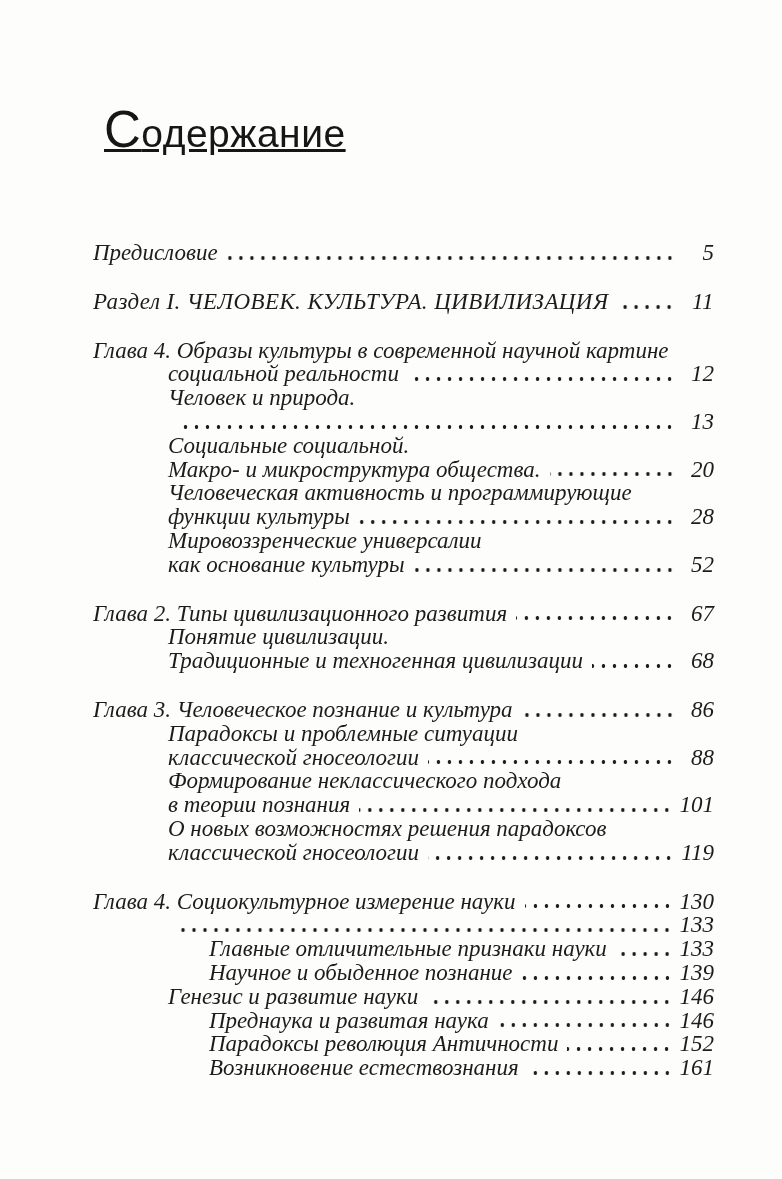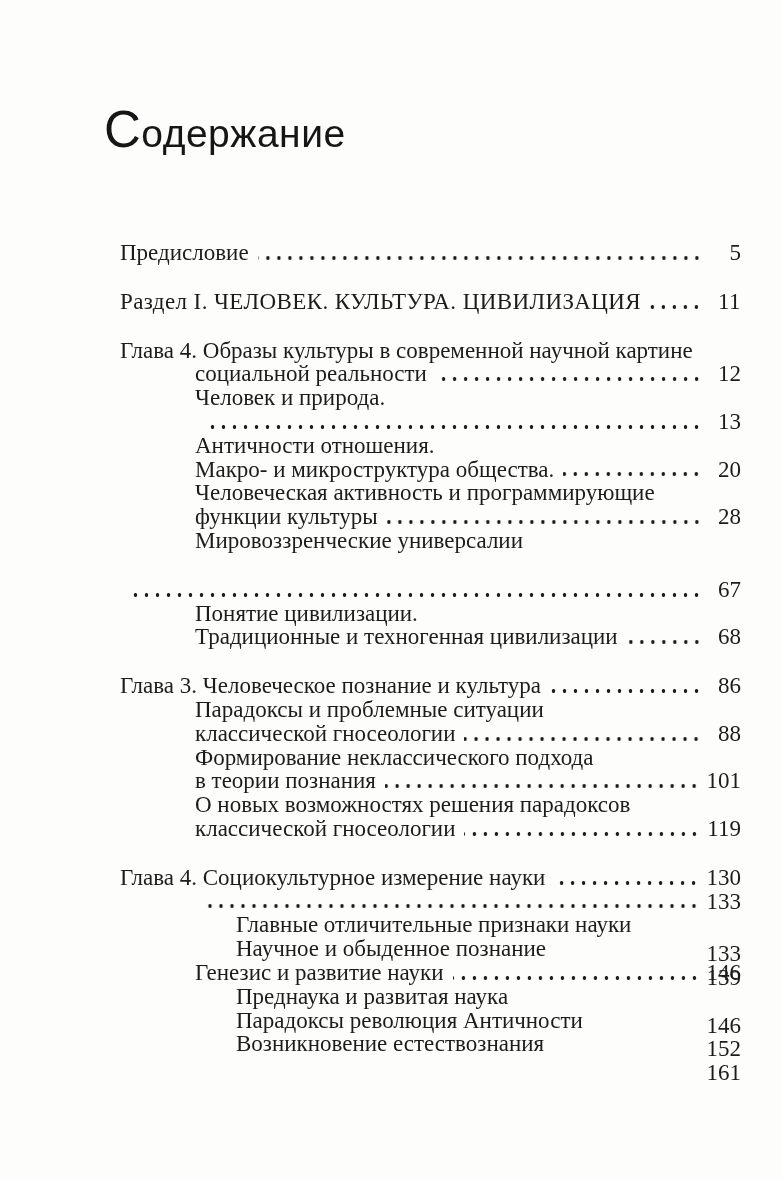--- a/index.html
+++ b/index.html
@@ -14,40 +14,42 @@
   .title{
     position:absolute;
     left:104px;top:103px;
     margin:0;
     font-family:"Liberation Sans", sans-serif;
     font-weight:400;
     font-size:39px;
     line-height:1.05;
     letter-spacing:0.5px;
     color:#161616;
+    text-decoration:underline;
   }
   .title::first-letter{
     font-size:51px;
   }
   .entries{
     position:absolute;
-    left:120px;top:241px;
+    left:93px;top:241px;
     width:621px;
+    font-style:italic;
   }
   .row{
     display:flex;
     align-items:stretch;
     height:23.8px;
     line-height:23.8px;
     font-size:23px;
     white-space:nowrap;
   }
   .row.gap{margin-top:25px;align-items:flex-end;}
   .row.l1{padding-left:75px;}
-  .row.l2{padding-left:116px;flex-direction:column;}
+  .row.l2{padding-left:116px;}
   .row.section{letter-spacing:0.4px;}
   .txt{flex:0 0 auto;}
   .leader{
     flex:1 1 auto;
     align-self:flex-end;
     height:4px;
     margin:0 7px 5px 9px;
     background-image:radial-gradient(circle, #1c1c1c 1.6px, transparent 2.1px);
     background-size:11px 4px;
     background-repeat:repeat-x;
@@ -86,42 +88,48 @@
   </div>
       <div class="row l1 no-page">
     <span class="txt">Человек и природа.</span>
 
   </div>
       <div class="row l1">
     <span class="leader"></span>
     <span class="num">13</span>
   </div>
       <div class="row l1 no-page">
-    <span class="txt">Античности отношения.</span>
+    <span class="txt">Социальные социальной.</span>
 
   </div>
       <div class="row l1">
     <span class="txt">Макро- и микроструктура общества.</span>
     <span class="leader"></span>
     <span class="num">20</span>
   </div>
       <div class="row l1 no-page">
     <span class="txt">Человеческая активность и программирующие</span>
 
   </div>
       <div class="row l1">
     <span class="txt">функции культуры</span>
     <span class="leader"></span>
     <span class="num">28</span>
   </div>
       <div class="row l1 no-page">
     <span class="txt">Мировоззренческие универсалии</span>
 
   </div>
+      <div class="row l1">
+    <span class="txt">как основание культуры</span>
+    <span class="leader"></span>
+    <span class="num">52</span>
+  </div>
       <div class="row l0 gap">
+    <span class="txt">Глава 2. Типы цивилизационного развития</span>
     <span class="leader"></span>
     <span class="num">67</span>
   </div>
       <div class="row l1 no-page">
     <span class="txt">Понятие цивилизации.</span>
 
   </div>
       <div class="row l1">
     <span class="txt">Традиционные и техногенная цивилизации</span>
     <span class="leader"></span>

